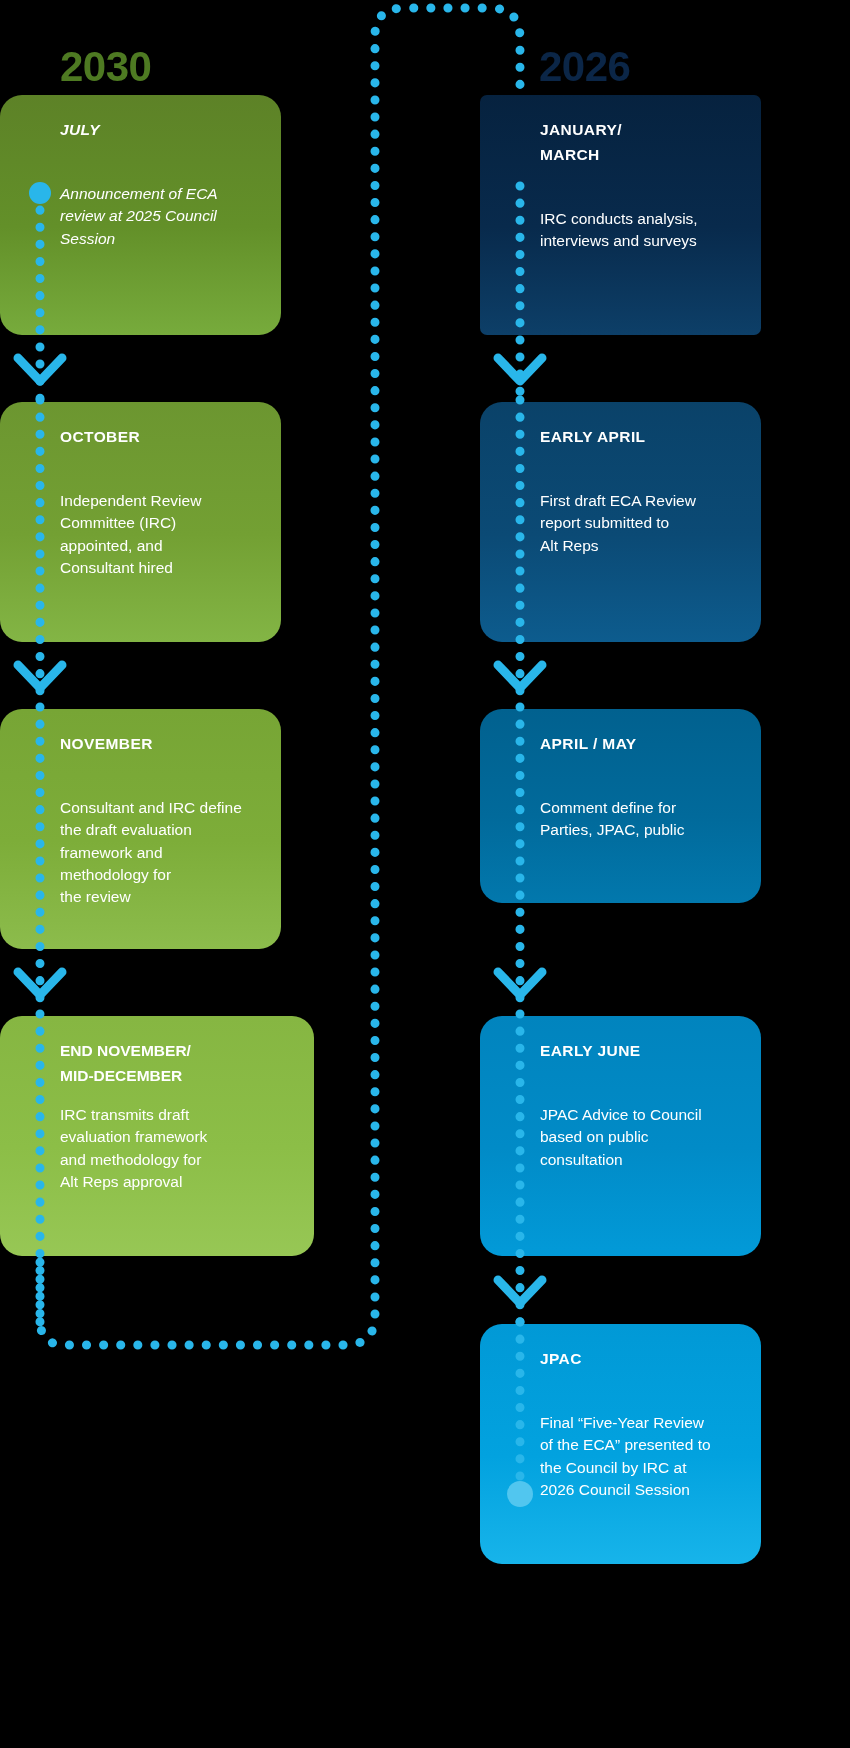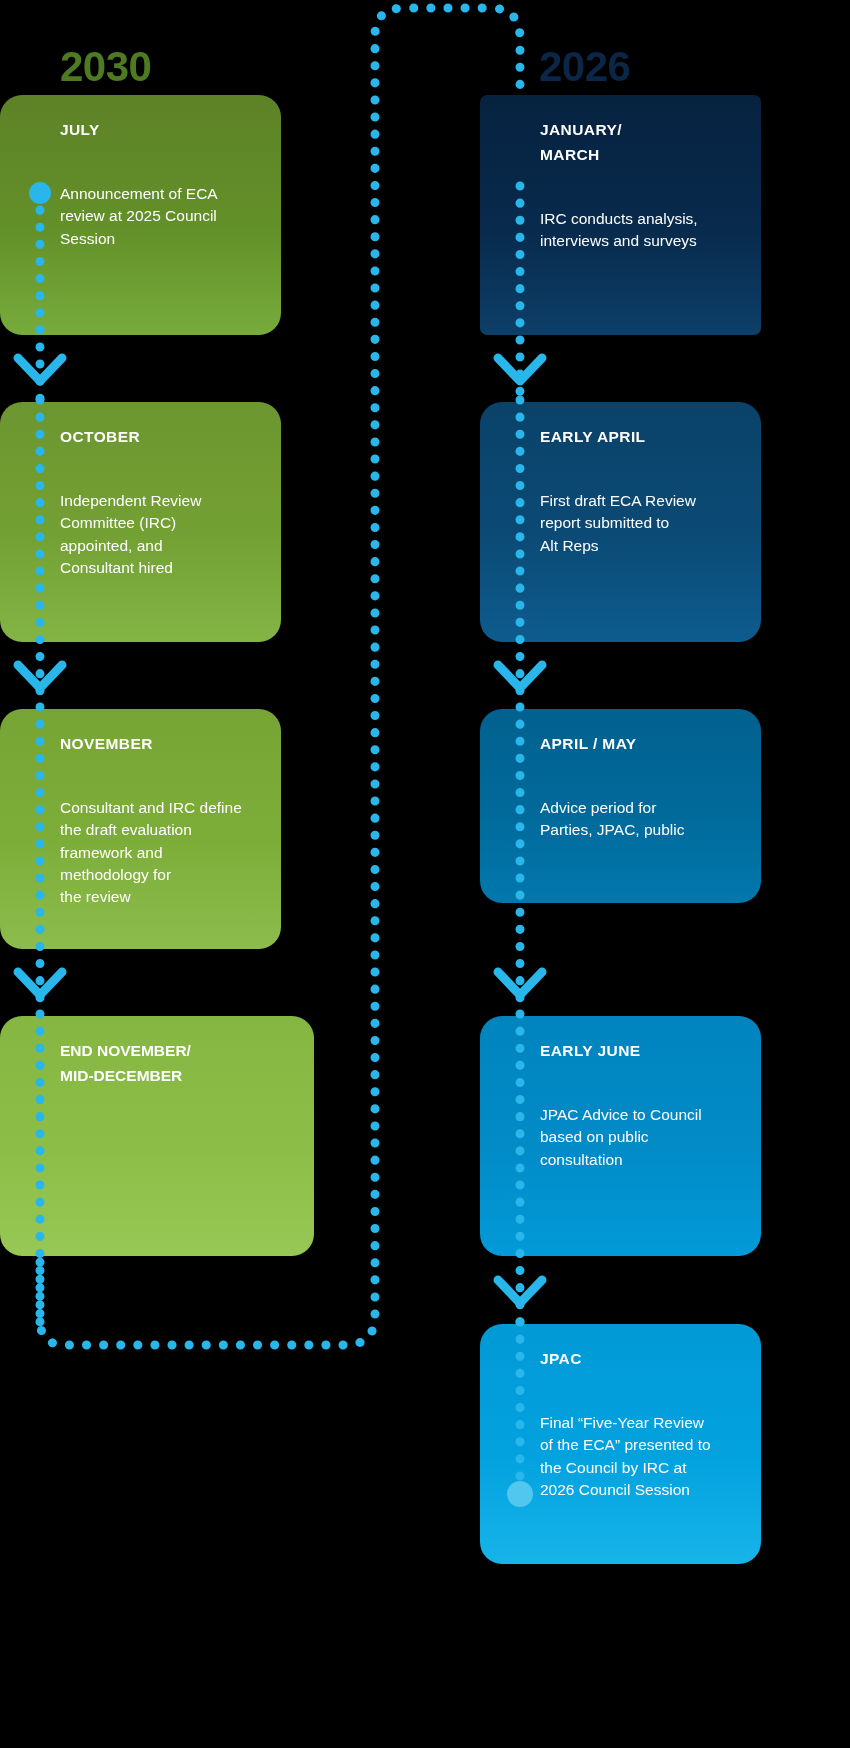--- a/index.html
+++ b/index.html
@@ -31,21 +31,21 @@
     position:absolute;color:#ffffff;font-weight:bold;font-size:15.5px;
     letter-spacing:0.4px;line-height:1.62;white-space:pre-line;
   }
   .card .title.tight{letter-spacing:0px;}
   .card .body{
     position:absolute;color:#ffffff;font-size:15.5px;line-height:1.44;
     white-space:pre-line;font-weight:normal;
   }
 
   
-  .c-l1{background:linear-gradient(180deg,#5d8227 0%,#639029 55%,#77ab3c 100%);}
+  .c-l1{background:linear-gradient(180deg,#5d8227 0%,#639029 55%,#77ab3c 100%);font-style:italic;}
   .c-l2{background:linear-gradient(180deg,#6c9630 0%,#73a033 55%,#83b545 100%);}
   .c-l3{background:linear-gradient(180deg,#77a535 0%,#7dad39 55%,#8cbc4c 100%);}
   .c-l4{background:linear-gradient(180deg,#86b642 0%,#8cbe47 55%,#97c755 100%);}
 
   
   .c-r1{background:linear-gradient(180deg,#06223f 0%,#082a4c 55%,#0d3f68 100%);border-radius:7px;}
   .c-r2{background:linear-gradient(180deg,#0a4269 0%,#0b4a75 55%,#0d5c8e 100%);}
   .c-r3{background:linear-gradient(180deg,#01618f 0%,#016a9b 55%,#0278ad 100%);}
   .c-r4{background:linear-gradient(180deg,#0184be 0%,#018bc7 55%,#029ad8 100%);}
   .c-r5{background:linear-gradient(180deg,#0199d6 0%,#02a2df 55%,#17b4ea 100%);}
@@ -84,41 +84,45 @@
     <div class="body" style="left:60px;top:88px;width:218px;">Consultant and IRC define
 the draft evaluation
 framework and
 methodology for
 the review</div>
   </div>
 
   <div class="card c-l4" style="left:0px;top:1016px;width:281px;height:240px;padding-left:33px;">
     <div class="title tight" style="left:60px;top:22px;">END NOVEMBER/
 MID-DECEMBER</div>
+    <div class="body" style="left:60px;top:88px;width:210px;">IRC transmits draft
+evaluation framework
+and methodology for
+Alt Reps approval</div>
   </div>
 
   <div class="year year-2026">2026</div>
 
   <div class="card c-r1" style="left:480px;top:95px;width:281px;height:240px;">
     <div class="title" style="left:60px;top:22px;">JANUARY/
 MARCH</div>
     <div class="body" style="left:60px;top:113px;width:215px;">IRC conducts analysis,
 interviews and surveys</div>
   </div>
 
   <div class="card c-r2" style="left:480px;top:402px;width:281px;height:240px;">
     <div class="title" style="left:60px;top:22px;">EARLY APRIL</div>
     <div class="body" style="left:60px;top:88px;width:215px;">First draft ECA Review
 report submitted to
 Alt Reps</div>
   </div>
 
   <div class="card c-r3" style="left:480px;top:709px;width:281px;height:194px;">
     <div class="title" style="left:60px;top:22px;">APRIL / MAY</div>
-    <div class="body" style="left:60px;top:88px;width:215px;">Advice period for
+    <div class="body" style="left:60px;top:88px;width:215px;">Comment define for
 Parties, JPAC, public</div>
   </div>
 
   <div class="card c-r4" style="left:480px;top:1016px;width:281px;height:240px;">
     <div class="title" style="left:60px;top:22px;text-align:center;">EARLY JUNE</div>
     <div class="body" style="left:60px;top:88px;width:215px;">JPAC Advice to Council
 based on public
 consultation</div>
   </div>
 

